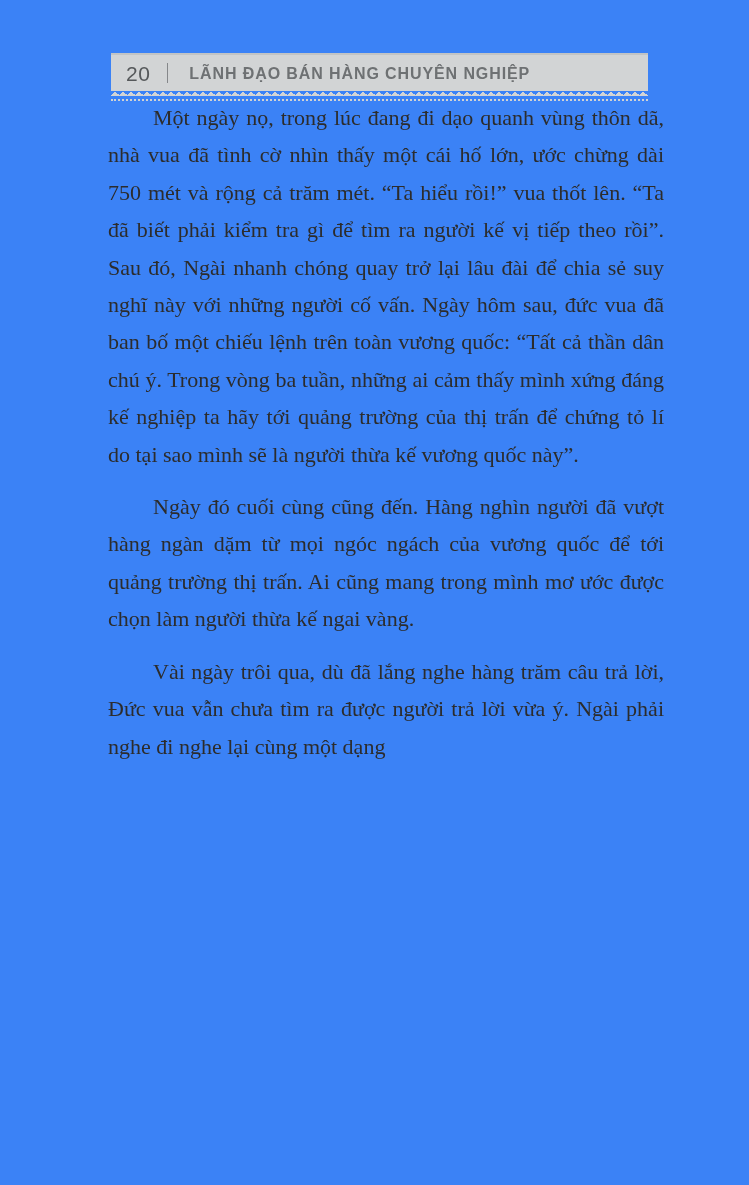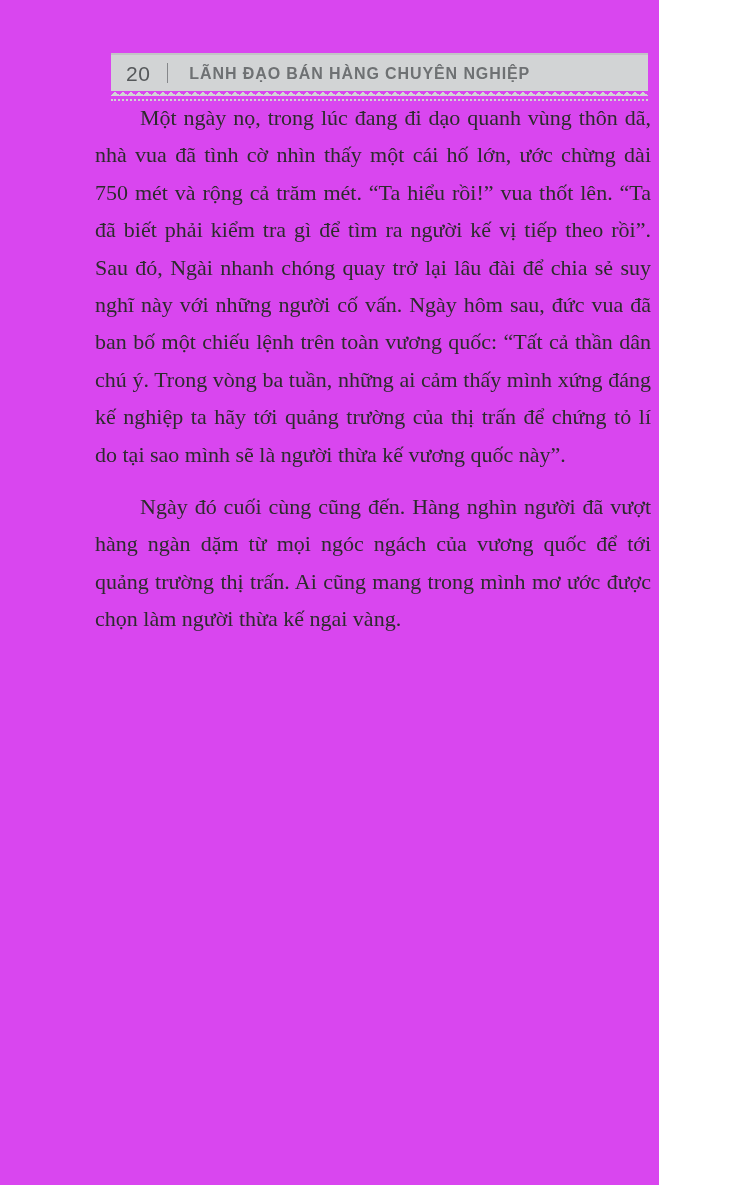--- a/index.html
+++ b/index.html
@@ -3,23 +3,23 @@
 <meta charset="utf-8">
 <style>
   * { margin: 0; padding: 0; box-sizing: border-box; }
 
   html, body {
     background: #ffffff;
   }
 
   .page {
     position: relative;
-    width: 659px;
+    width: 749px;
     height: 1185px;
-    background: #d946ef;
+    background: #3b82f6;
     overflow: hidden;
     font-family: "Liberation Serif", serif;
   }
 
   
   .running-header {
     position: absolute;
     left: 111px;
     top: 53px;
     width: 537px;
@@ -68,21 +68,21 @@
 
   .dotted-rule {
     margin-top: 3px;
     height: 0;
     border-top: 2px dotted #d0d2d3;
   }
 
   
   .body-text {
     position: absolute;
-    left: 95px;
+    left: 108px;
     top: 99px;
     width: 556px;
     font-size: 22px;
     line-height: 37.4px;
     color: #2c2c2c;
     text-align: justify;
   }
 
   .body-text p {
     margin: 0 0 15px 0;
@@ -100,15 +100,16 @@
       <span class="header-divider"></span>
       <span class="running-title">LÃNH ĐẠO BÁN HÀNG CHUYÊN NGHIỆP</span>
     </div>
     <div class="zigzag"></div>
     <div class="dotted-rule"></div>
   </header>
 
   <main class="body-text">
     <p>Một ngày nọ, trong lúc đang đi dạo quanh vùng thôn dã, nhà vua đã tình cờ nhìn thấy một cái hố lớn, ước chừng dài 750 mét và rộng cả trăm mét. “Ta hiểu rồi!” vua thốt lên. “Ta đã biết phải kiểm tra gì để tìm ra người kế vị tiếp theo rồi”. Sau đó, Ngài nhanh chóng quay trở lại lâu đài để chia sẻ suy nghĩ này với những người cố vấn. Ngày hôm sau, đức vua đã ban bố một chiếu lệnh trên toàn vương quốc: “Tất cả thần dân chú ý. Trong vòng ba tuần, những ai cảm thấy mình xứng đáng kế nghiệp ta hãy tới quảng trường của thị trấn để chứng tỏ lí do tại sao mình sẽ là người thừa kế vương quốc này”.</p>
     <p>Ngày đó cuối cùng cũng đến. Hàng nghìn người đã vượt hàng ngàn dặm từ mọi ngóc ngách của vương quốc để tới quảng trường thị trấn. Ai cũng mang trong mình mơ ước được chọn làm người thừa kế ngai vàng.</p>
+    <p>Vài ngày trôi qua, dù đã lắng nghe hàng trăm câu trả lời, Đức vua vẫn chưa tìm ra được người trả lời vừa ý. Ngài phải nghe đi nghe lại cùng một dạng</p>
   </main>
 
 </div>
 
 </body></html>

